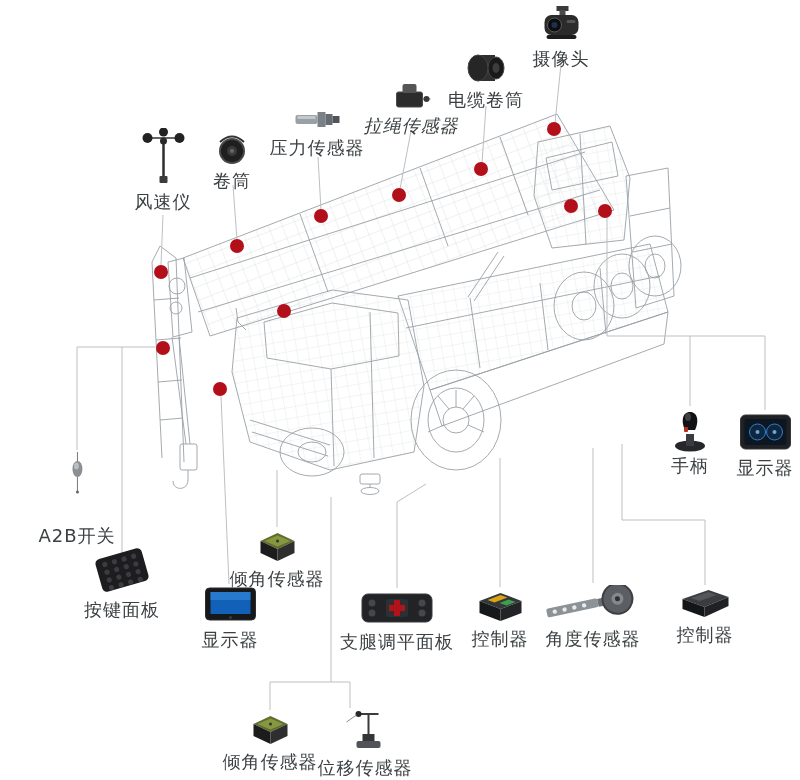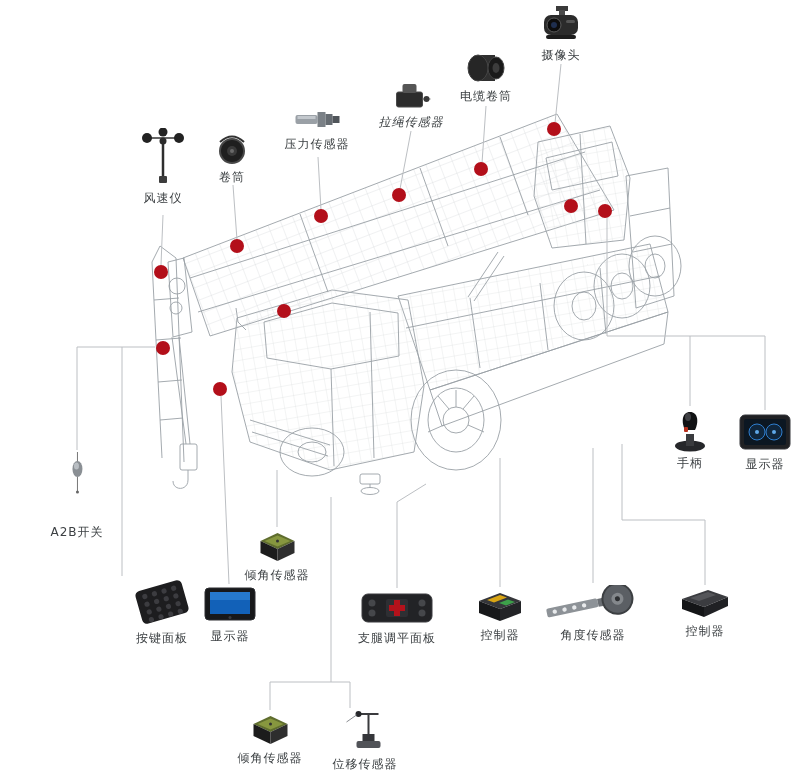--- a/index.html
+++ b/index.html
@@ -15,21 +15,21 @@
   }
   .component {
     position:absolute;
     display:flex;
     flex-direction:column;
     align-items:center;
     gap:6px;
     transform:translateX(-50%);
   }
   .component .label {
-    font-size:12px;
+    font-size:18px;
     color:#3c4043;
     letter-spacing:1px;
     white-space:nowrap;
     line-height:1.1;
   }
 </style>
 </head>
 <body>
 
 <svg id="scene" width="800" height="780" viewBox="0 0 800 780">
@@ -224,21 +224,21 @@
   <svg class="icon" width="22" height="42" viewBox="0 0 22 42">
     <line x1="11" y1="0" x2="11" y2="10" stroke="#777"></line>
     <ellipse cx="11" cy="17" rx="5" ry="8" fill="#8a8f94"></ellipse>
     <ellipse cx="10" cy="14" rx="2.5" ry="3.5" fill="#b9bec3"></ellipse>
     <line x1="11" y1="25" x2="11" y2="39" stroke="#777"></line>
     <circle cx="11" cy="40" r="1.5" fill="#666"></circle>
   </svg>
   <span class="label">A2B开关</span>
 </div>
 
-<div class="component" style="left:122px; top:578px;margin-left:40px;">
+<div class="component" style="left:122px; top:546px;">
   <svg class="icon" width="60" height="48" viewBox="0 0 60 48">
     <g transform="rotate(-16 30 24)">
       <rect x="6" y="7" width="48" height="34" rx="5" fill="#1d1d1f"></rect>
       <g fill="#3c3c40">
         <circle cx="15" cy="14" r="2.6"></circle>
           <circle cx="25" cy="14" r="2.6"></circle>
           <circle cx="35" cy="14" r="2.6"></circle>
           <circle cx="45" cy="14" r="2.6"></circle>
         <circle cx="15" cy="22" r="2.6"></circle>
           <circle cx="25" cy="22" r="2.6"></circle>

